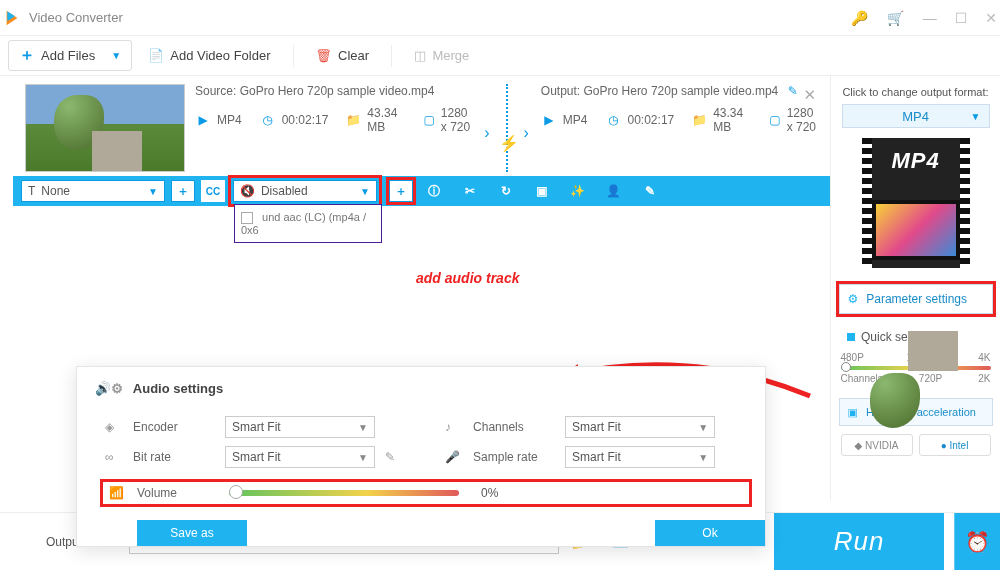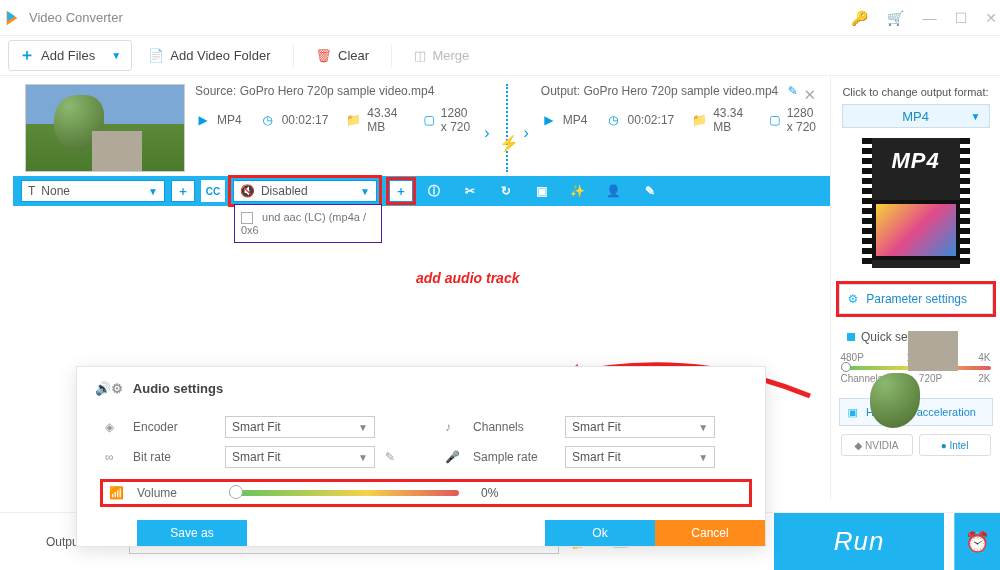--- a/index.html
+++ b/index.html
@@ -314,21 +314,20 @@
           <div class="slider-track">
               <div class="slider-thumb"></div>
             </div>
           <span style="margin-left:12px">0%</span>
         </div>
       </div>
       <div class="ap-foot">
         <div class="btn save">Save as</div>
         <div class="spacer"></div>
         <div class="btn ok">Ok</div>
-        <div class="btn cancel">Cancel</div>
       </div>
     </div>
 
   </div>
 
   <div class="right">
     <div class="click-label">Click to change output format:</div>
     <div class="fmt-dd">
       <span>MP4</span>
       <span class="dd-caret">▼</span>

